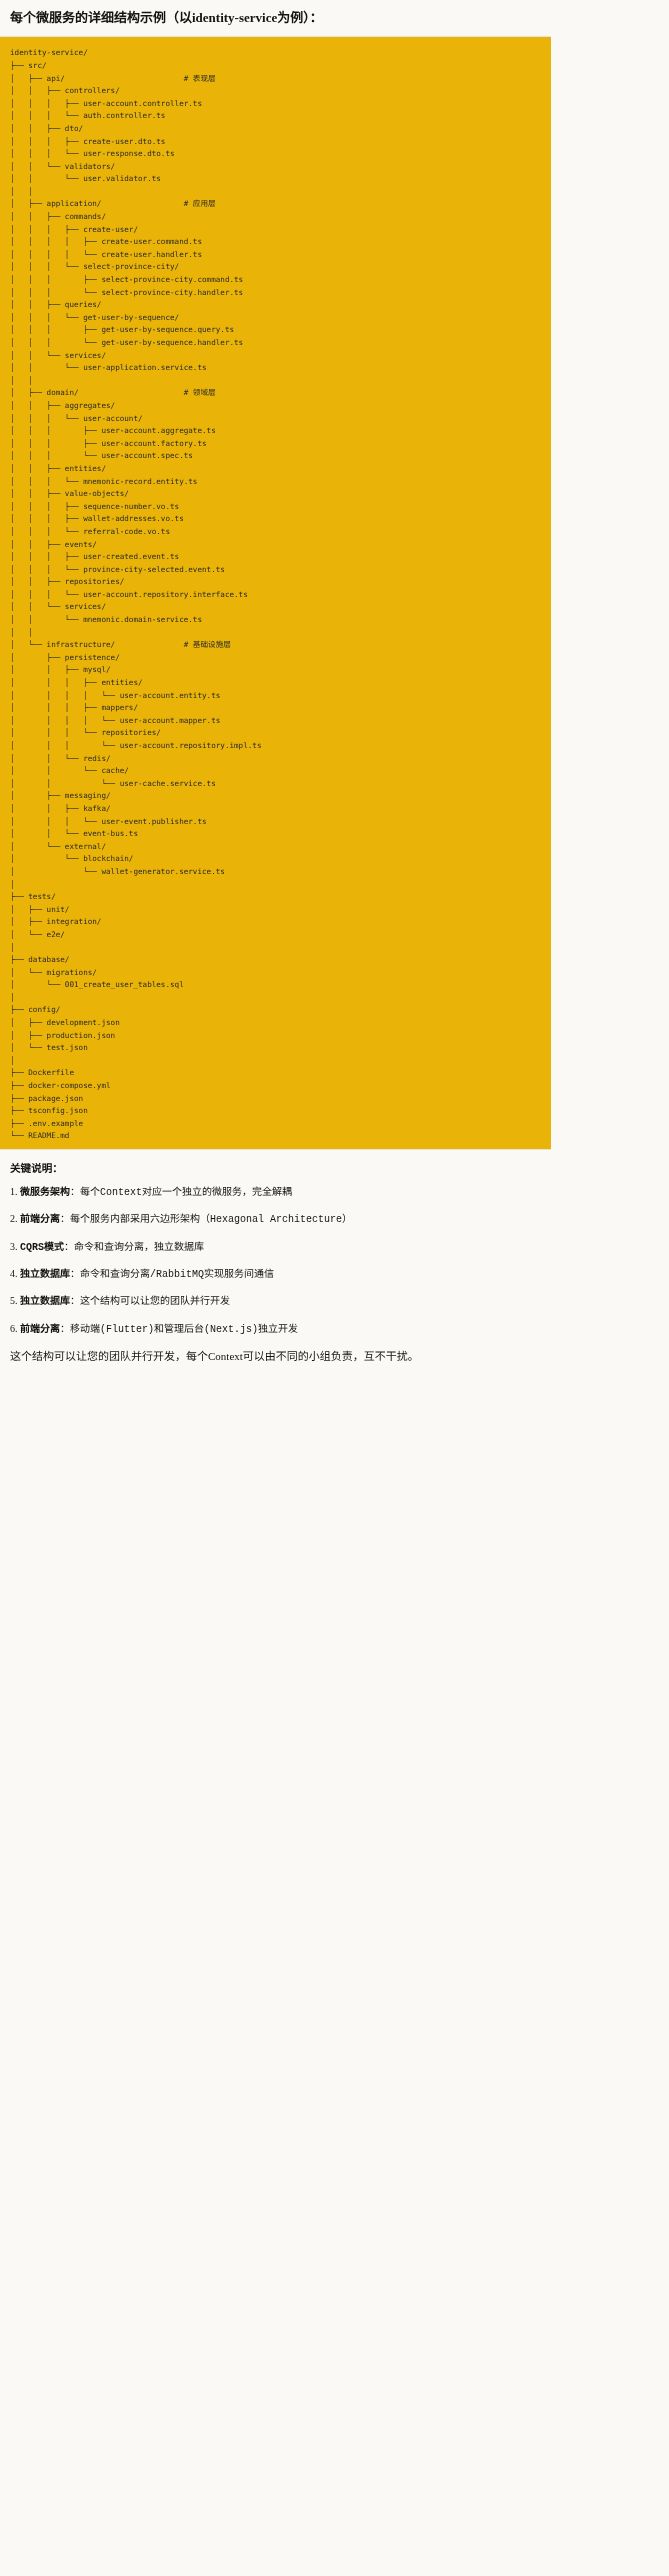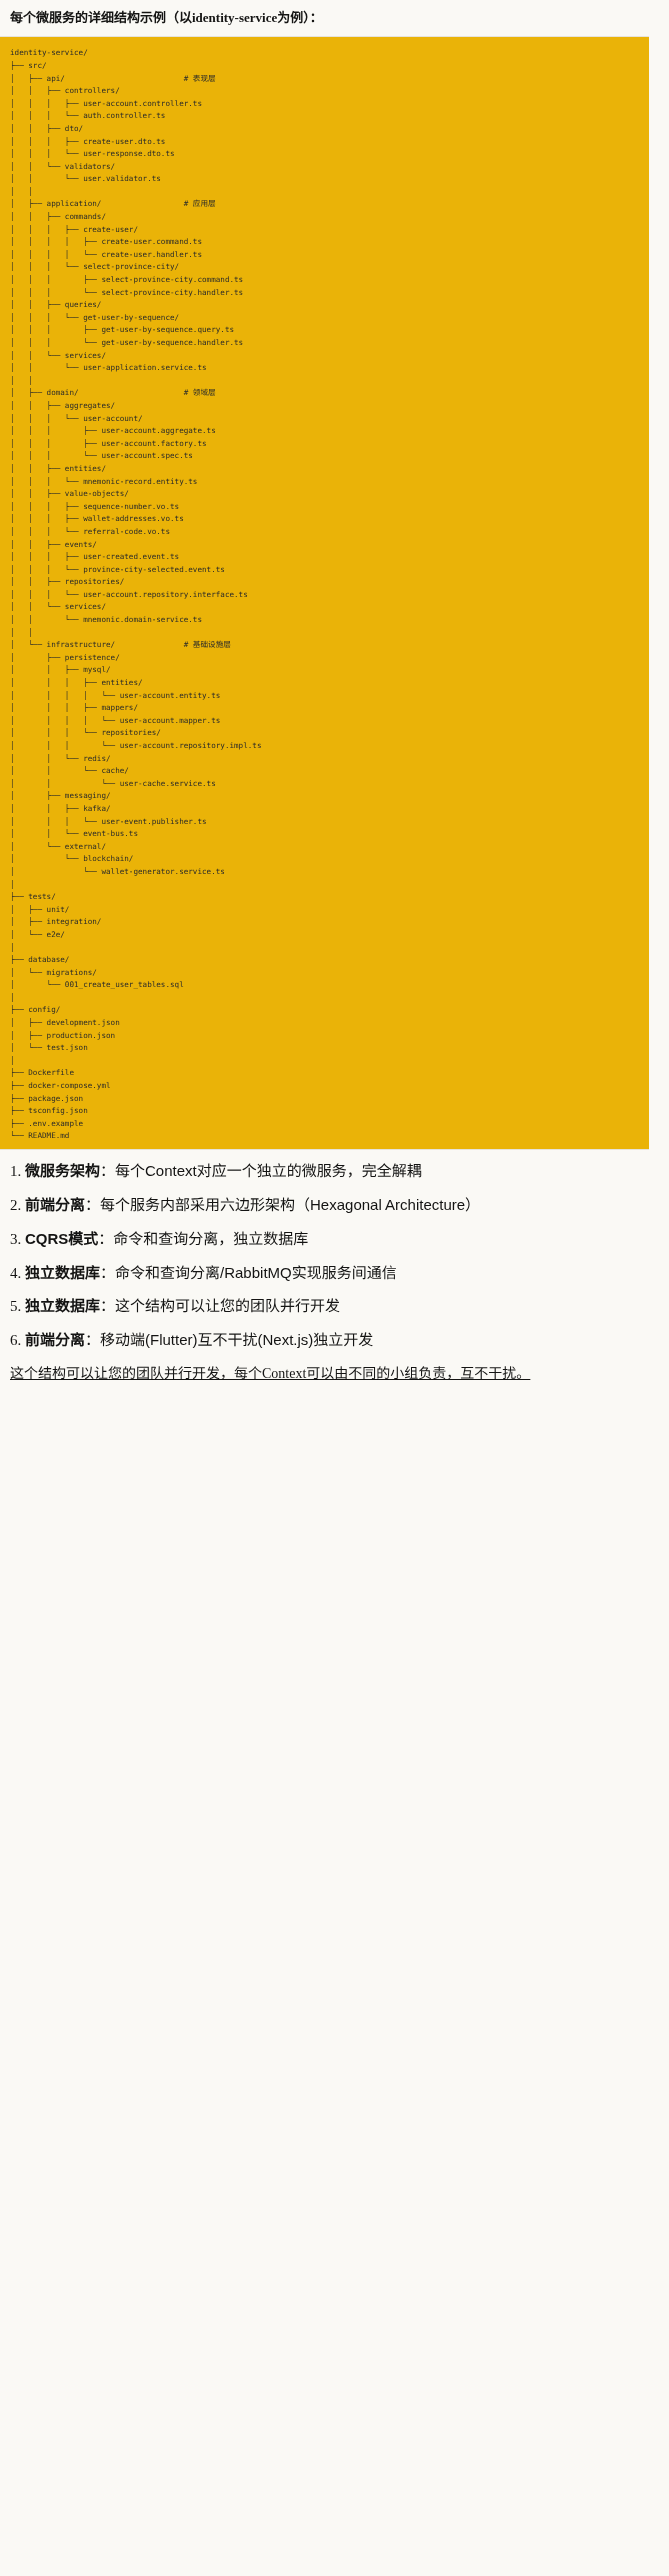--- a/index.html
+++ b/index.html
@@ -8,21 +8,21 @@
     padding: 0;
     background: #faf9f5;
   }
   body {
     width: 669px;
     font-family: "Liberation Sans", "DejaVu Sans", sans-serif;
     color: #141413;
     -webkit-font-smoothing: antialiased;
   }
   .page {
-    width: 649px;
+    width: 551px;
     box-sizing: border-box;
     background: #faf9f5;
     padding: 0;
   }
 
   
   .doc-heading {
     font-family: "Liberation Serif", "DejaVu Serif", serif;
     font-weight: bold;
     font-size: 13px;
@@ -69,44 +69,43 @@
     color: #141413;
   }
   ol.note-list {
     list-style: none;
     counter-reset: noteitem;
     margin: 0;
     padding: 0;
   }
   ol.note-list > li {
     counter-increment: noteitem;
-    font-family: Liberation Sans, sans-serif;
-    font-size: 15px;
+    font-family: Liberation Mono, monospace;
+    font-size: 10px;
     line-height: 1.5;
     color: #141413;
     margin: 0 0 11.3px 0;
     padding-left: 0;
   }
   ol.note-list > li::before {
     content: counter(noteitem) ". ";
     font-family: "Liberation Serif", "DejaVu Serif", serif;
   }
   .note-term {
     font-weight: bold;
   }
   .note-sep { }
   .note-desc { }
 
   .closing {
     font-family: "Liberation Serif", "DejaVu Serif", serif;
-    font-size: 14px;
+    font-size: 11px;
     line-height: 1.55;
     color: #141413;
     margin: 6.3px 0 0 0;
-    text-decoration: underline;
   }
 </style>
 </head>
 <body>
 
 <div class="page">
 
   <h1 class="doc-heading">每个微服务的详细结构示例（以identity-service为例）：</h1>
 
   <hr class="rule">
@@ -197,39 +196,40 @@
 ├── docker-compose.yml
 ├── package.json
 ├── tsconfig.json
 ├── .env.example
 └── README.md</pre>
   </div>
 
   <hr class="rule">
 
   <div class="notes">
+    <h2 class="notes-title">关键说明：</h2>
 
     <ol class="note-list">
       <li>
         <span class="note-term">微服务架构</span><span class="note-sep">：</span><span class="note-desc">每个Context对应一个独立的微服务，完全解耦</span>
       </li>
       <li>
         <span class="note-term">前端分离</span><span class="note-sep">：</span><span class="note-desc">每个服务内部采用六边形架构（Hexagonal Architecture）</span>
       </li>
       <li>
         <span class="note-term">CQRS模式</span><span class="note-sep">：</span><span class="note-desc">命令和查询分离，独立数据库</span>
       </li>
       <li>
         <span class="note-term">独立数据库</span><span class="note-sep">：</span><span class="note-desc">命令和查询分离/RabbitMQ实现服务间通信</span>
       </li>
       <li>
         <span class="note-term">独立数据库</span><span class="note-sep">：</span><span class="note-desc">这个结构可以让您的团队并行开发</span>
       </li>
       <li>
-        <span class="note-term">前端分离</span><span class="note-sep">：</span><span class="note-desc">移动端(Flutter)互不干扰(Next.js)独立开发</span>
+        <span class="note-term">前端分离</span><span class="note-sep">：</span><span class="note-desc">移动端(Flutter)和管理后台(Next.js)独立开发</span>
       </li>
     </ol>
 
     <p class="closing">这个结构可以让您的团队并行开发，每个Context可以由不同的小组负责，互不干扰。</p>
   </div>
 
 </div>
 
 
 </body></html>

